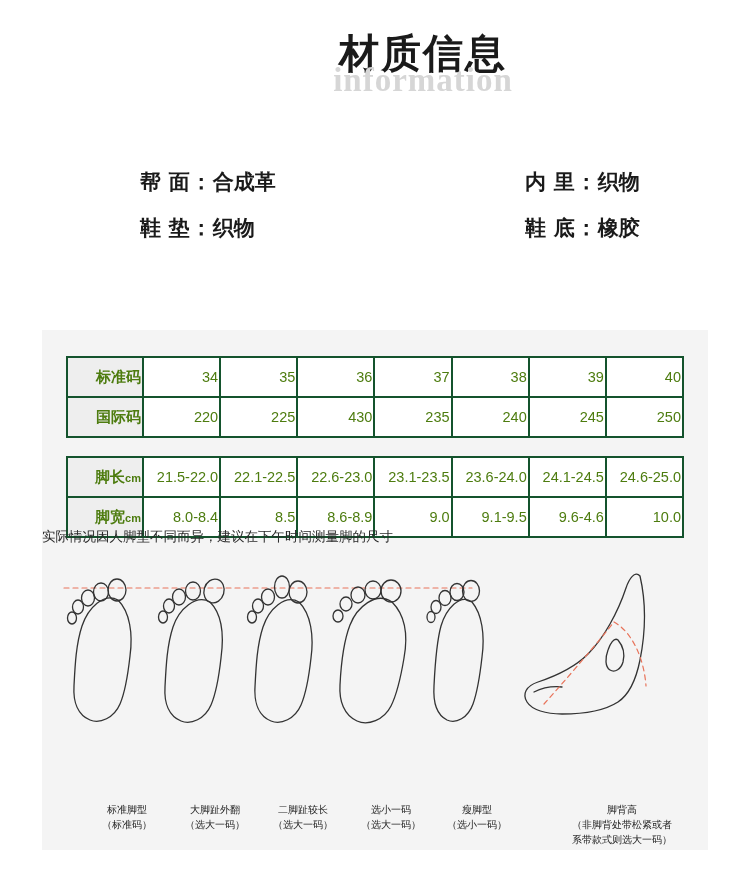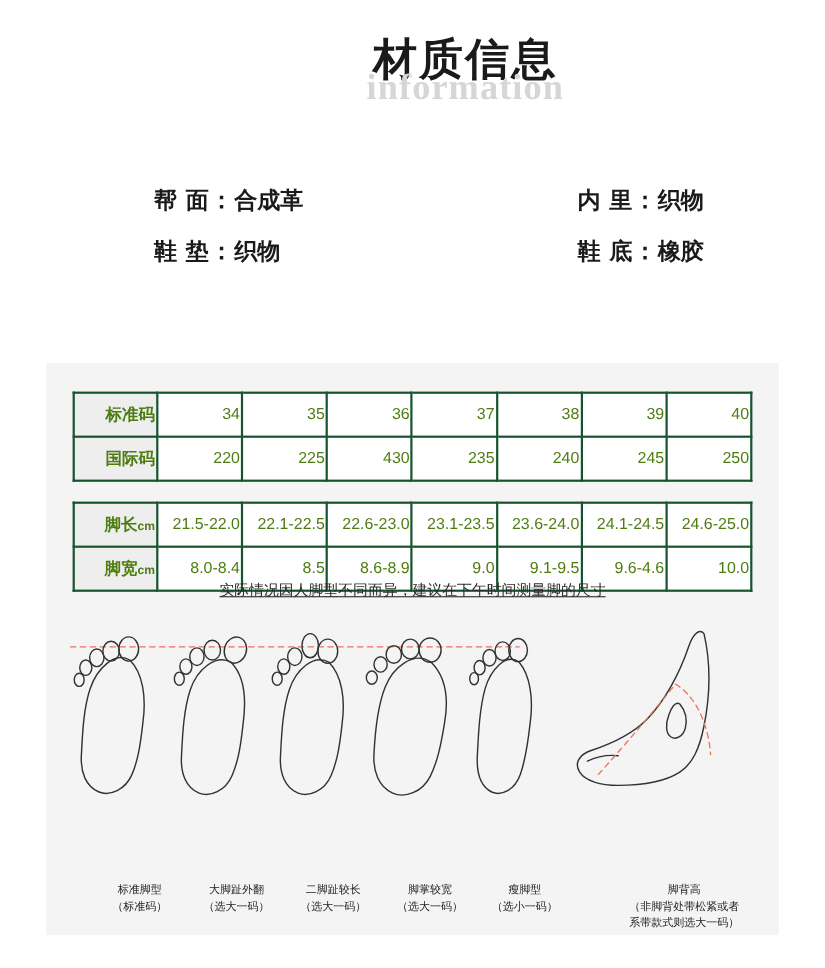--- a/index.html
+++ b/index.html
@@ -113,24 +113,23 @@
     font-size: 11px;
     font-weight: bold;
   }
   .table-gap { height: 18px; }
 
   .note {
     position: absolute;
     top: 198px;
     left: 0;
     width: 666px;
-    text-align: center;
+    text-align: left;
     font-size: 13.5px;
     color: #2b2b2b;
-    text-decoration: underline;
   }
 
   
   .feet {
     position: absolute;
     top: 236px;
     left: 0;
     width: 666px;
     height: 270px;
   }
@@ -302,21 +301,21 @@
     </div>
     <div class="caption" style="left:118px; top:472px;">
       <div>大脚趾外翻</div>
       <div>（选大一码）</div>
     </div>
     <div class="caption" style="left:206px; top:472px;">
       <div>二脚趾较长</div>
       <div>（选大一码）</div>
     </div>
     <div class="caption" style="left:294px; top:472px;">
-      <div>脚掌较宽</div>
+      <div>选小一码</div>
       <div>（选大一码）</div>
     </div>
     <div class="caption" style="left:380px; top:472px;">
       <div>瘦脚型</div>
       <div>（选小一码）</div>
     </div>
     <div class="caption" style="left:490px; top:472px; width:180px;">
       <div>脚背高</div>
       <div>（非脚背处带松紧或者</div>
       <div>系带款式则选大一码）</div>

